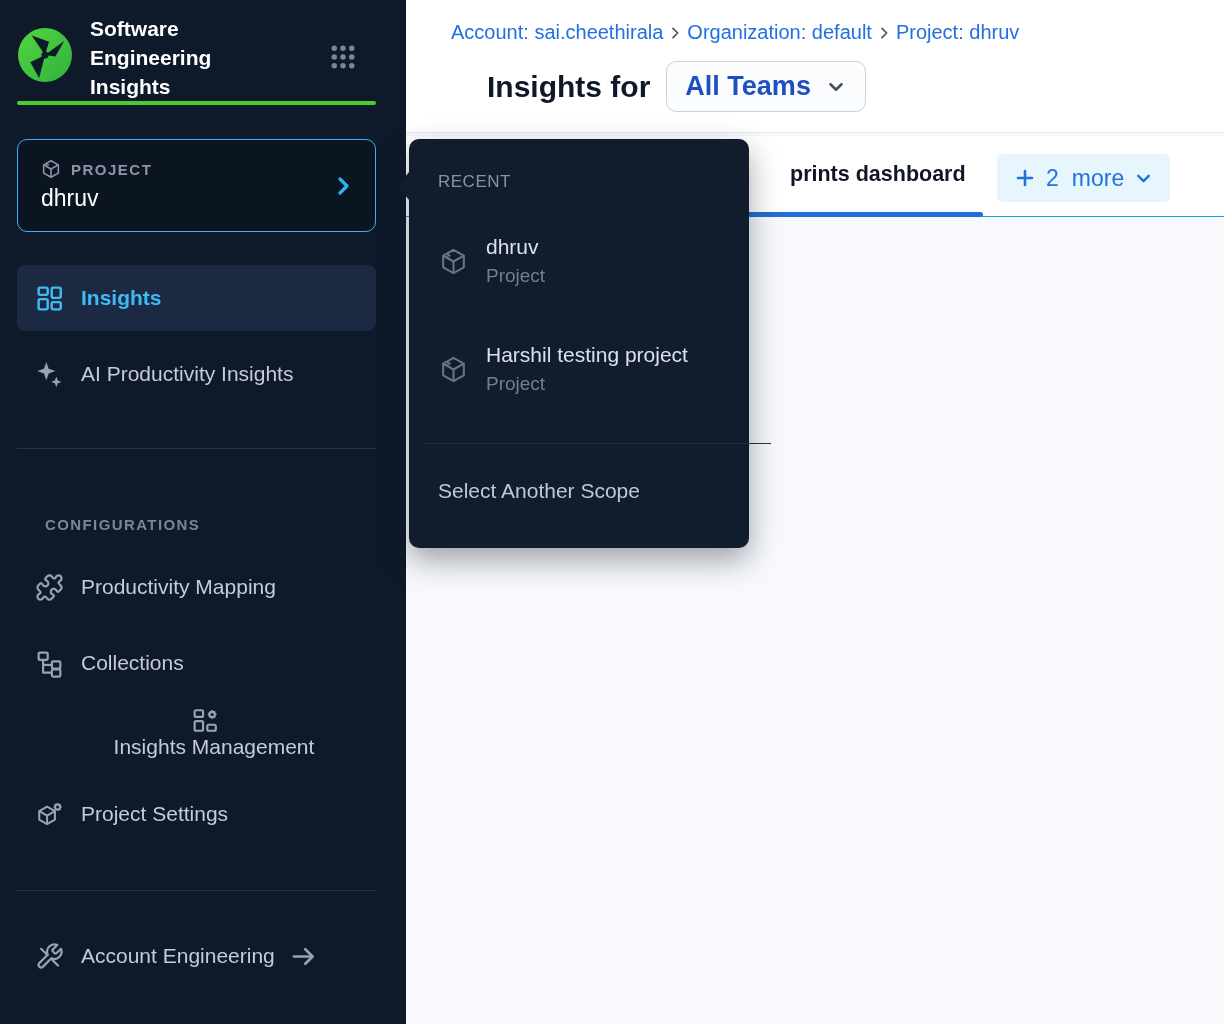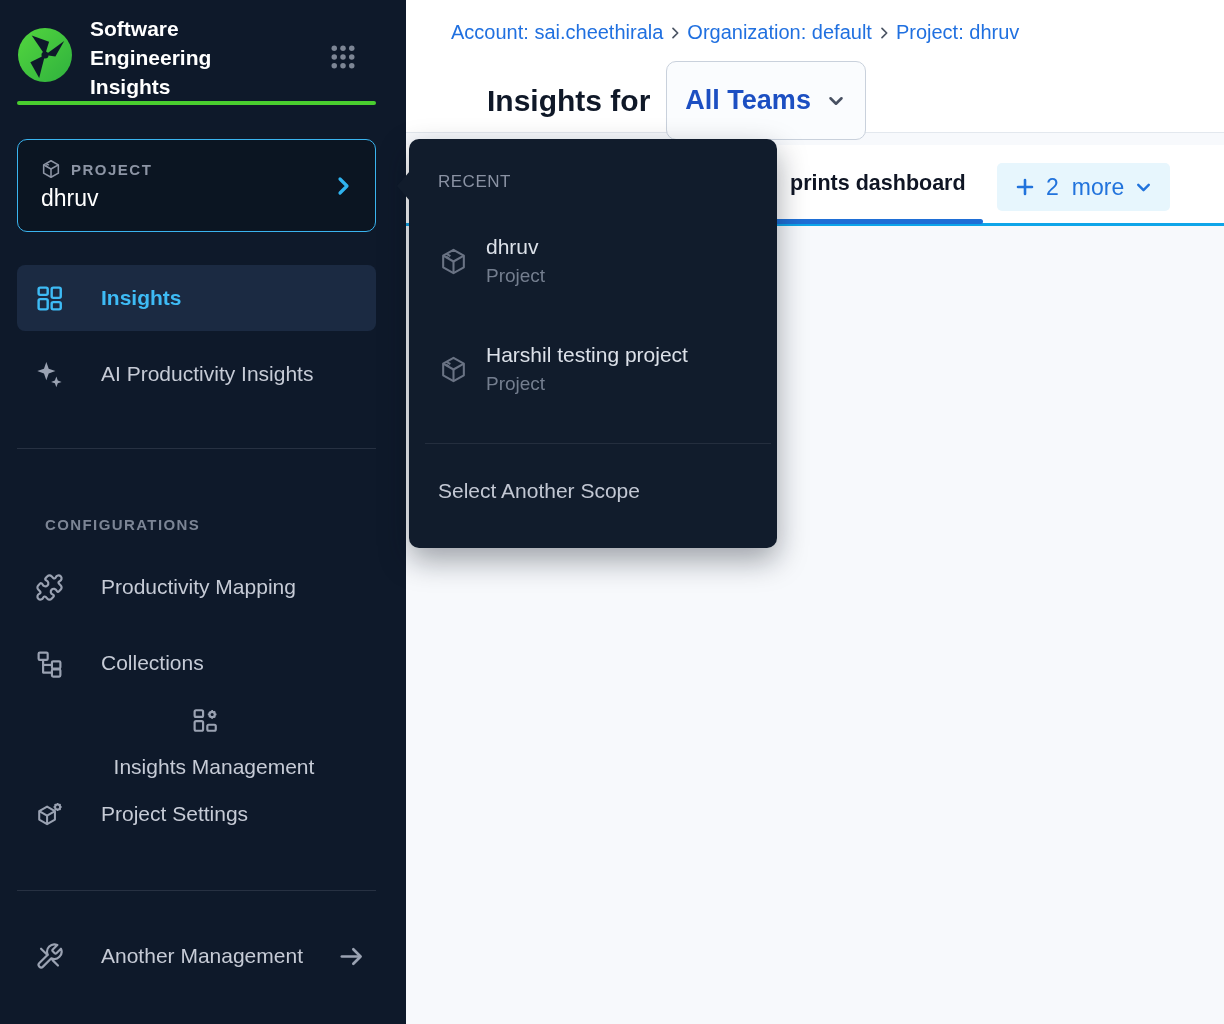--- a/index.html
+++ b/index.html
@@ -15,55 +15,55 @@
   .grid-icon { position:absolute; right:48px; top:42px; width:30px; height:30px; color:#7D8695; cursor:pointer; }
   .brand-rule { position:absolute; left:17px; top:101px; width:359px; height:4px; border-radius:2px; background:#49CE2F; }
 
   .scope-card { position:absolute; left:17px; top:139px; width:359px; height:93px; border:1.5px solid #3AB4EF; border-radius:10px; background:#0B1522; cursor:pointer; }
   .scope-card .scope-row1 { position:absolute; left:22px; top:18px; display:flex; align-items:center; gap:9px; color:#8D95A5; }
   .scope-card .scope-row1 svg { width:22px; height:22px; }
   .scope-type { font-size:15px; font-weight:700; letter-spacing:1.5px; color:#8D95A5; }
   .scope-name { position:absolute; left:23px; top:45px; font-size:23px; font-weight:500; color:#ffffff; }
   .scope-chevron { position:absolute; right:20px; top:34px; width:24px; height:24px; color:#2FB3EF; }
 
-  .nav-item { position:absolute; left:17px; width:359px; height:66px; display:flex; align-items:center; padding-left:18px; border-radius:8px; cursor:pointer; color:#C6CBD6;gap:20px; }
+  .nav-item { position:absolute; left:17px; width:359px; height:66px; display:flex; align-items:center; padding-left:18px; border-radius:8px; cursor:pointer; color:#C6CBD6; }
   .nav-item svg { width:29px; height:29px; flex:0 0 auto; color:#9AA2B2; }
   .nav-item .nav-label { margin-left:17px; font-size:21px; }
   .nav-item.active { background:#1B2A42; color:#3EBBF5; }
   .nav-item.active svg { color:#3EBBF5; }
   .nav-item.active .nav-label { font-weight:600; }
 
   .side-divider { position:absolute; left:17px; width:359px; height:1px; background:#273142; }
   .section-label { position:absolute; left:45px; top:516px; font-size:15px; font-weight:600; letter-spacing:1.4px; color:#7C8595; }
 
   .arrow-right-icon { width:27px; height:27px; color:#8E97A6; margin-left:14px; }
 
   
   .main { position:absolute; left:406px; top:0; width:818px; height:1024px; background:#F7F9FC; }
   .main-header { position:absolute; left:0; top:0; width:100%; height:133px; background:#ffffff; border-bottom:1px solid #E3E8EE; }
   .breadcrumb { position:absolute; left:45px; top:21px; display:flex; align-items:center; gap:4px; }
   .breadcrumb a { font-size:20px; color:#2070E0; text-decoration:none; cursor:pointer; }
   .crumb-sep { width:16px; height:16px; color:#4C5564; }
   .heading-row { position:absolute; left:45px; top:61px; display:flex; align-items:center; gap:16px;margin-left:36px; }
   .page-title { font-size:30px; font-weight:700; color:#0F1828; }
-  .team-btn { display:flex; align-items:center; gap:14px; padding:23px 18px; border:1px solid #C9D1DC; border-radius:10px; background:#FAFCFE; cursor:pointer; }
+  .team-btn { display:flex; align-items:center; gap:14px; padding:9px 18px; border:1px solid #C9D1DC; border-radius:10px; background:#FAFCFE; cursor:pointer; }
   .team-btn .team-val { font-size:27px; font-weight:700; color:#1C4FC2; }
   .team-btn svg { width:22px; height:22px; color:#475061; }
 
-  .tabs-row { position:absolute; left:0; top:145px; width:100%; height:81px; background:#ffffff; border-bottom:3px solid #0ea5e9; }
+  .tabs-row { position:absolute; left:0; top:136px; width:100%; height:81px; background:#ffffff; border-bottom:1px solid #0ea5e9; }
   .tab-label { position:absolute; left:384px; top:26px; font-size:21.5px; font-weight:700; color:#0F1524; cursor:pointer; }
   .tab-underline { position:absolute; left:290px; bottom:-1px; width:287px; height:5px; border-radius:3px; background:#1F6FD6; }
   .more-chip { position:absolute; left:591px; top:18px; height:48px; display:flex; align-items:center; gap:9px; padding:0 16px; background:#E7F6FD; border-radius:5px; cursor:pointer; color:#2173DC; }
   .more-chip .plus-icon { width:24px; height:24px; }
   .more-chip .chip-count { font-size:23px; }
   .more-chip .chip-label { font-size:23px; margin-left:4px; }
   .more-chip .chev { width:21px; height:21px; }
 
   
-  .scope-panel { position:absolute; left:409px; top:139px; width:368px; height:409px; background:#111C2C; border-radius:10px; box-shadow:0 12px 30px rgba(8,15,30,.38); z-index:20; }
+  .scope-panel { position:absolute; left:409px; top:139px; width:340px; height:409px; background:#111C2C; border-radius:10px; box-shadow:0 12px 30px rgba(8,15,30,.38); z-index:20; }
   .scope-panel .caret { position:absolute; left:-12px; top:32px; width:0; height:0; border-top:15px solid transparent; border-bottom:15px solid transparent; border-right:13px solid #111C2C; }
   .panel-section-label { position:absolute; left:29px; top:33px; font-size:17px; letter-spacing:.5px; color:#8A92A3; }
   .panel-item { position:absolute; left:29px; display:flex; align-items:center; gap:17px; cursor:pointer; }
   .panel-item svg { width:31px; height:31px; color:#6A7384; flex:0 0 auto; }
   .panel-item .pi-name { font-size:21px; color:#DCE1E9; }
   .panel-item .pi-type { font-size:19px; color:#747E8F; margin-top:6px; }
   .panel-item.item-0 { top:96px; }
   .panel-item.item-1 { top:204px; }
   .panel-divider { position:absolute; left:16px; top:304px; width:346px; height:1px; background:#242E3E; }
   .panel-footer { position:absolute; left:29px; top:340px; font-size:21px; color:#C2C7D3; cursor:pointer; }
@@ -183,21 +183,21 @@
       <span class="nav-label">Project Settings</span>
     </div>
 
     <div class="side-divider" style="top:890px;"></div>
 
     <div class="nav-item" style="top:923px;">
       <svg viewBox="0 0 24 24" fill="none" stroke="currentColor" stroke-width="1.8" stroke-linecap="round" stroke-linejoin="round">
         <path d="M14.7 6.3a1 1 0 0 0 0 1.4l1.6 1.6a1 1 0 0 0 1.4 0l3.77-3.77a6 6 0 0 1-7.94 7.94l-6.91 6.91a2.12 2.12 0 0 1-3-3l6.91-6.91a6 6 0 0 1 7.94-7.94l-3.76 3.76z"></path>
         <path d="M5 5.5 l5.3 5.3 M14.5 15 l4.5 4.5"></path>
       </svg>
-      <span class="nav-label">Another Management</span>
+      <span class="nav-label">Account Engineering</span>
       <svg class="arrow-right-icon" viewBox="0 0 24 24" fill="none" stroke="currentColor" stroke-width="2.2" stroke-linecap="round" stroke-linejoin="round">
         <path d="M4 12 h15"></path>
           <path d="M13.5 6 l6 6 -6 6"></path>
       </svg>
     </div>
   </aside>
 
   <main class="main">
     <div class="main-header">
       <nav class="breadcrumb">

